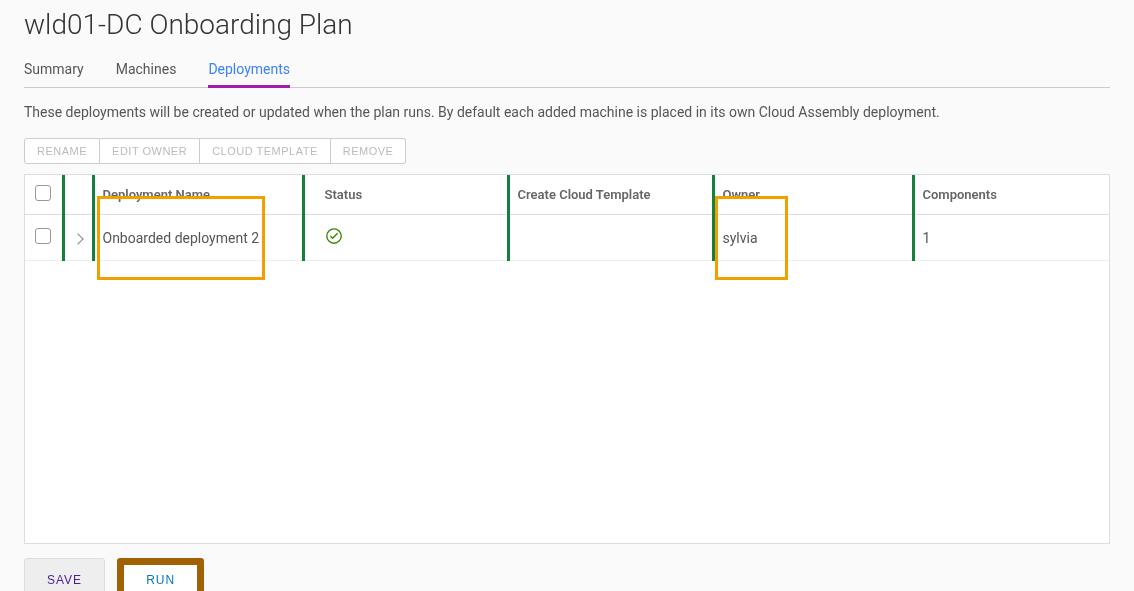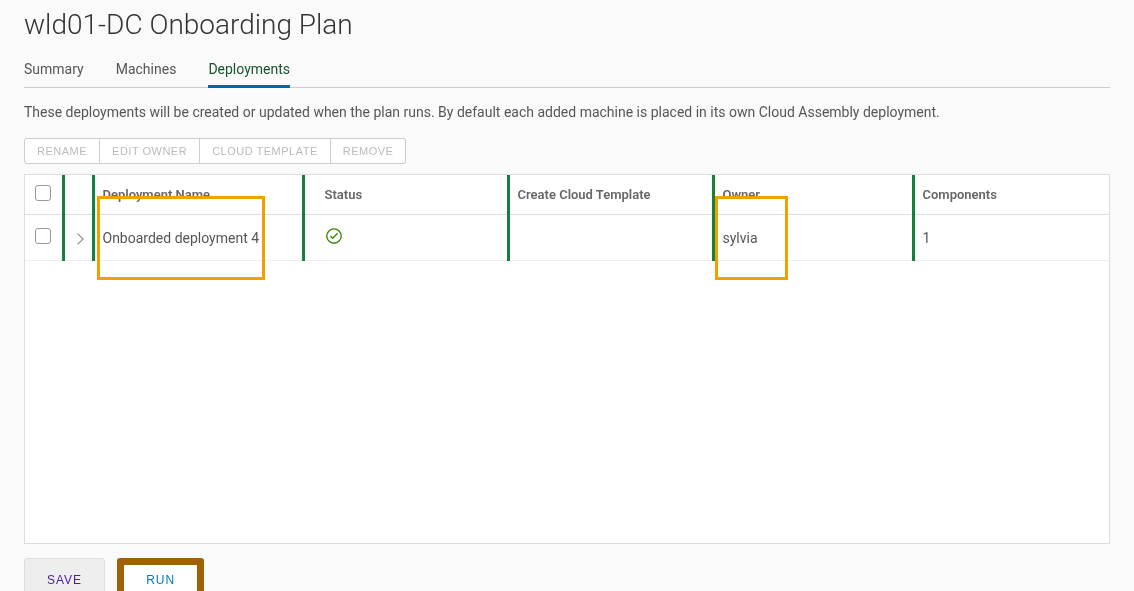--- a/index.html
+++ b/index.html
@@ -26,22 +26,22 @@
     margin-bottom: 16px;
   }
   .tab {
     padding: 8px 0;
     margin-right: 32px;
     color: #565656;
     cursor: pointer;
     font-size: 14px;
   }
   .tab.active {
-    color: #14532d;
-    border-bottom: 3px solid #0369a1;
+    color: #3b82f6;
+    border-bottom: 3px solid #a21caf;
     margin-bottom: -1px;
   }
   .description {
     margin: 10px 0 18px 0;
     color: #565656;
   }
   .toolbar {
     display: flex;
     margin-bottom: 10px;
   }
@@ -227,21 +227,21 @@
           <th class="col-status">Status</th>
           <th class="col-template">Create Cloud Template</th>
           <th class="col-owner">Owner</th>
           <th class="col-comp">Components</th>
         </tr>
       </thead>
       <tbody>
         <tr>
           <td class="col-check"><span class="checkbox-box"></span></td>
           <td class="col-expand"><span class="chevron"></span></td>
-          <td class="col-name"><span class="name-cell-wrap"><span>Onboarded deployment 4</span><span class="group-highlight-name"></span></span></td>
+          <td class="col-name"><span class="name-cell-wrap"><span>Onboarded deployment 2</span><span class="group-highlight-name"></span></span></td>
           <td class="col-status"><span class="status-icon"><svg viewBox="0 0 20 20">
                   <circle cx="10" cy="10" r="8" fill="none" stroke="#3c8500" stroke-width="1.5"></circle>
                   <path d="M6 10 l2.5 2.5 L14 7" fill="none" stroke="#3c8500" stroke-width="1.5"></path>
                 </svg></span></td>
           <td class="col-template"></td>
           <td class="col-owner"><span class="owner-cell-wrap"><span>sylvia</span><span class="group-highlight-owner"></span></span></td>
           <td class="col-comp">1</td>
         </tr>
       </tbody>
     </table>

